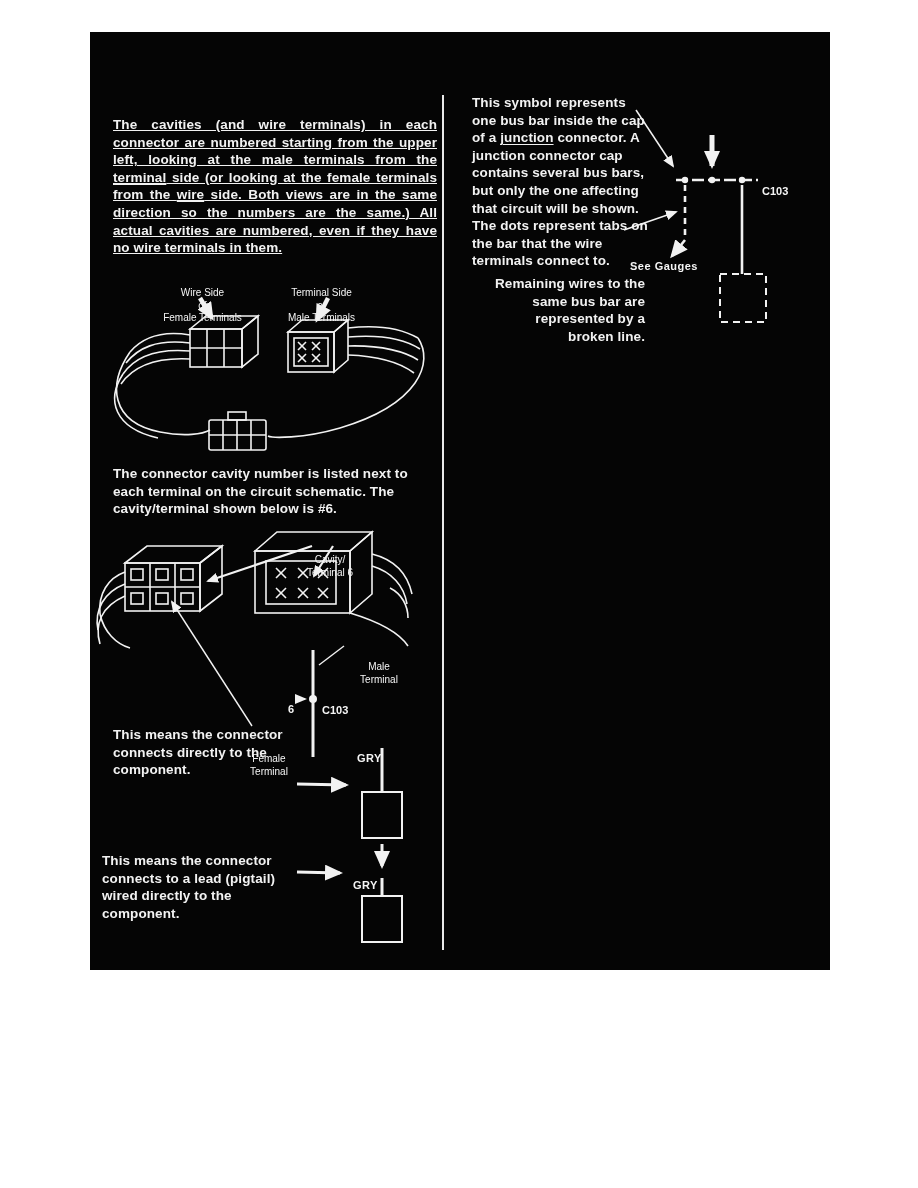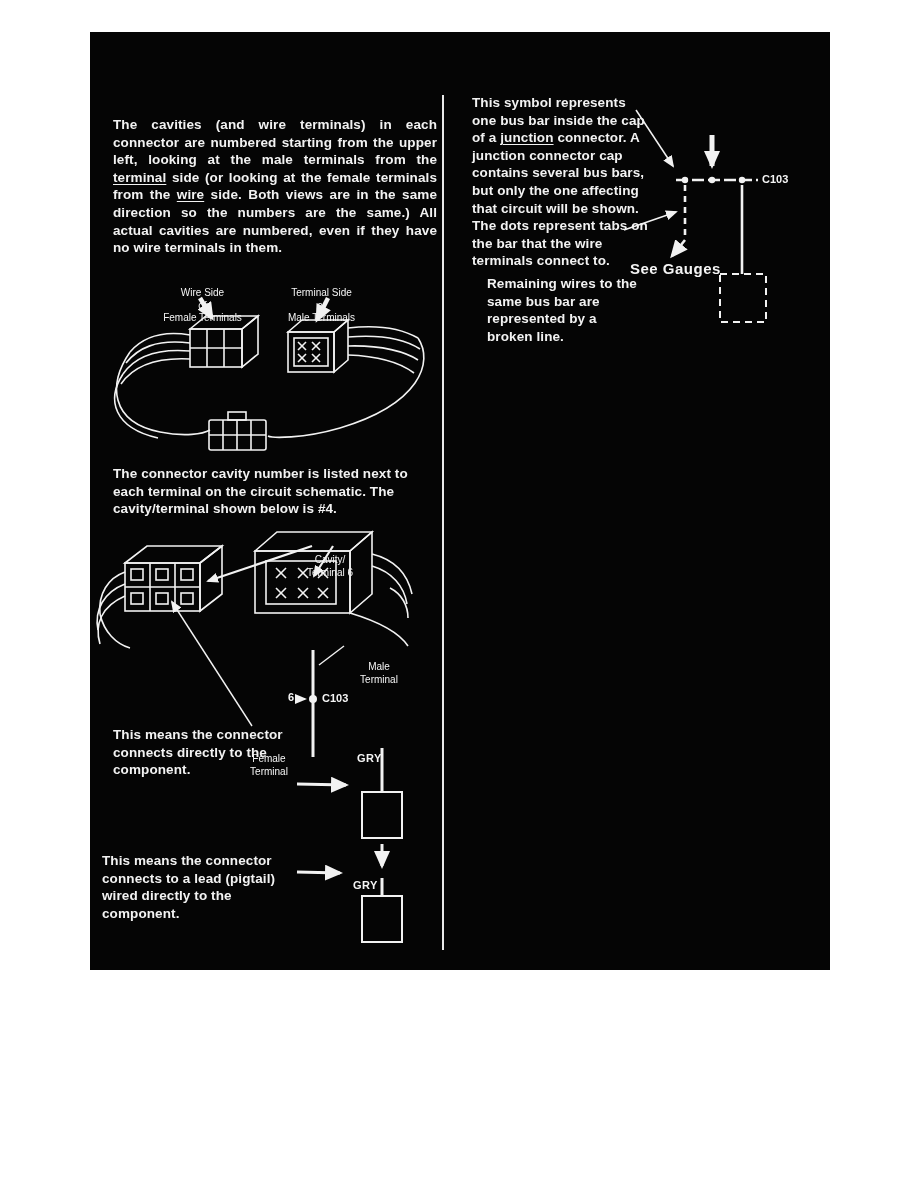--- a/index.html
+++ b/index.html
@@ -1,24 +1,24 @@
 <!DOCTYPE html>
 <html><head>
 <meta charset="utf-8">
 <style>
   * { margin:0; padding:0; box-sizing:border-box; }
   html,body { width:918px; height:1188px; background:#ffffff; }
   body { font-family:"Liberation Sans", sans-serif; position:relative; }
   .panel { position:absolute; left:90px; top:32px; width:740px; height:938px; background:#050505; color:#f2f2f2; overflow:hidden; }
   .abs { position:absolute; }
   .body-text { font-size:13.5px; line-height:17.6px; font-weight:bold; letter-spacing:0.1px; color:#f2f2f2; }
-  .just { text-align:justify; }
+  .just { text-align:justify;text-decoration:underline; }
   .lbl { font-size:10px; font-weight:normal; text-align:center; white-space:pre-line; line-height:1.25; color:#f5f5f5;margin-top:24px; }
   .lbl-left { text-align:center; }
-  .tag { font-size:11px; font-weight:bold; color:#f5f5f5; }
+  .tag { font-size:11px; font-weight:bold; color:#f5f5f5;margin-top:12px; }
   .tag-sm { font-size:11px; font-weight:bold; color:#f5f5f5; letter-spacing:0.5px; }
   .u { text-decoration:underline; text-underline-offset:2px;text-align:right; }
   .divider { position:absolute; left:352px; top:63px; width:1.5px; height:855px; background:#e9e9e9; }
   svg.overlay { position:absolute; left:0; top:0; pointer-events:none; }
 </style>
 </head>
 <body>
 
 <div class="panel">
 
@@ -26,44 +26,44 @@
 
   <p class="abs body-text just" style="left:23px; top:84px; width:324px;"><span>The cavities (and wire terminals) in each connector are numbered starting from the upper left, looking at the male terminals from the </span><span class="u">terminal</span><span> side (or looking at the female terminals from the </span><span class="u">wire</span><span> side. Both views are in the same direction so the numbers are the same.) All actual cavities are numbered, even if they have no wire terminals in them.</span></p>
 
   <div class="abs lbl" style="left:55px; top:231px; width:115px;">Wire Side
 of
 Female Terminals</div>
   <div class="abs lbl" style="left:174px; top:231px; width:115px;">Terminal Side
 of
 Male Terminals</div>
 
-  <p class="abs body-text" style="left:23px; top:433px; width:326px;">The connector cavity number is listed next to each terminal on the circuit schematic. The cavity/terminal shown below is #4.</p>
+  <p class="abs body-text" style="left:23px; top:433px; width:326px;">The connector cavity number is listed next to each terminal on the circuit schematic. The cavity/terminal shown below is #6.</p>
 
   <div class="abs lbl" style="left:195px; top:498px; width:90px;">Cavity/
 Terminal 6</div>
 
   <div class="abs lbl lbl-left" style="left:258px; top:605px; width:62px;">Male
 Terminal</div>
   <div class="abs tag" style="left:198px; top:659px;">6</div>
   <div class="abs tag" style="left:232px; top:660px;">C103</div>
   <div class="abs lbl" style="left:148px; top:697px; width:62px;">Female
 Terminal</div>
 
   <p class="abs body-text" style="left:23px; top:694px; width:182px;">This means the connector connects directly to the component.</p>
   <div class="abs tag-sm" style="left:267px; top:720px;">GRY</div>
 
   <p class="abs body-text" style="left:12px; top:820px; width:186px;">This means the connector connects to a lead (pigtail) wired directly to the component.</p>
   <div class="abs tag-sm" style="left:263px; top:847px;">GRY</div>
 
   <p class="abs body-text" style="left:382px; top:62px; width:176px;"><span>This symbol represents one bus bar inside the cap of a </span><span class="u">junction</span><span> connector. A junction connector cap contains several bus bars, but only the one affecting that circuit will be shown. The dots represent tabs on the bar that the wire terminals connect to.</span></p>
 
   <div class="abs tag" style="left:672px; top:141px;">C103</div>
-  <div class="abs tag-sm" style="left:540px; top:228px; font-size:15px;">See Gauges</div>
+  <div class="abs tag-sm" style="left:540px; top:228px; font-size:11px;">See Gauges</div>
 
-  <p class="abs body-text" style="left:397px; top:243px; width:158px;">Remaining wires to the same bus bar are represented by a broken line.</p>
+  <p class="abs body-text" style="left:397px; top:243px; width:158px;text-align:right;">Remaining wires to the same bus bar are represented by a broken line.</p>
 
   <svg class="overlay" width="740" height="938" viewBox="0 0 740 938">
     <defs>
       <marker id="arw" markerWidth="12" markerHeight="10" refX="10" refY="5" orient="auto" markerUnits="userSpaceOnUse">
         <path d="M0,0 L12,5 L0,10 z" fill="#f2f2f2"></path>
       </marker>
       <marker id="arwBig" markerWidth="18" markerHeight="16" refX="15" refY="8" orient="auto" markerUnits="userSpaceOnUse">
         <path d="M0,0 L18,8 L0,16 z" fill="#f2f2f2"></path>
       </marker>
     </defs>

